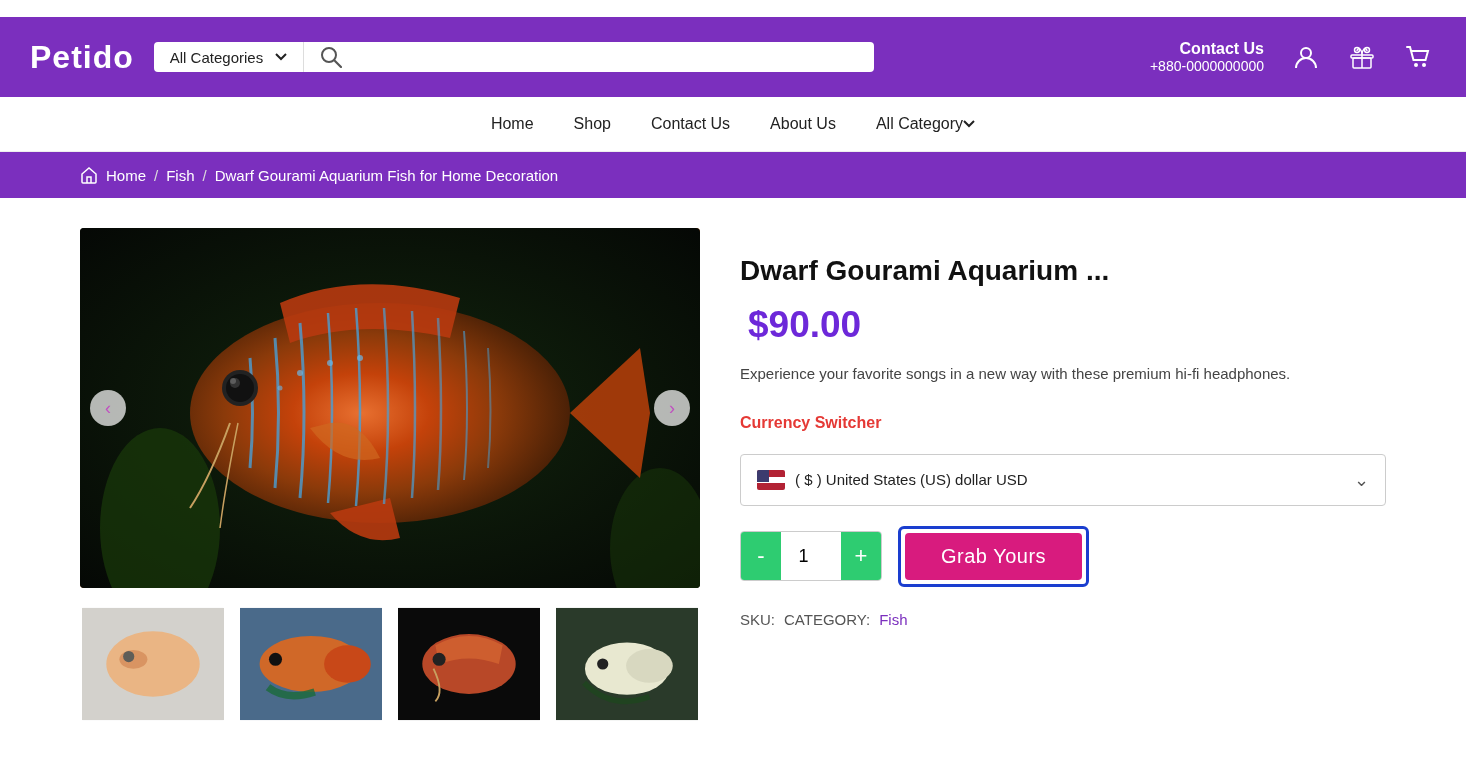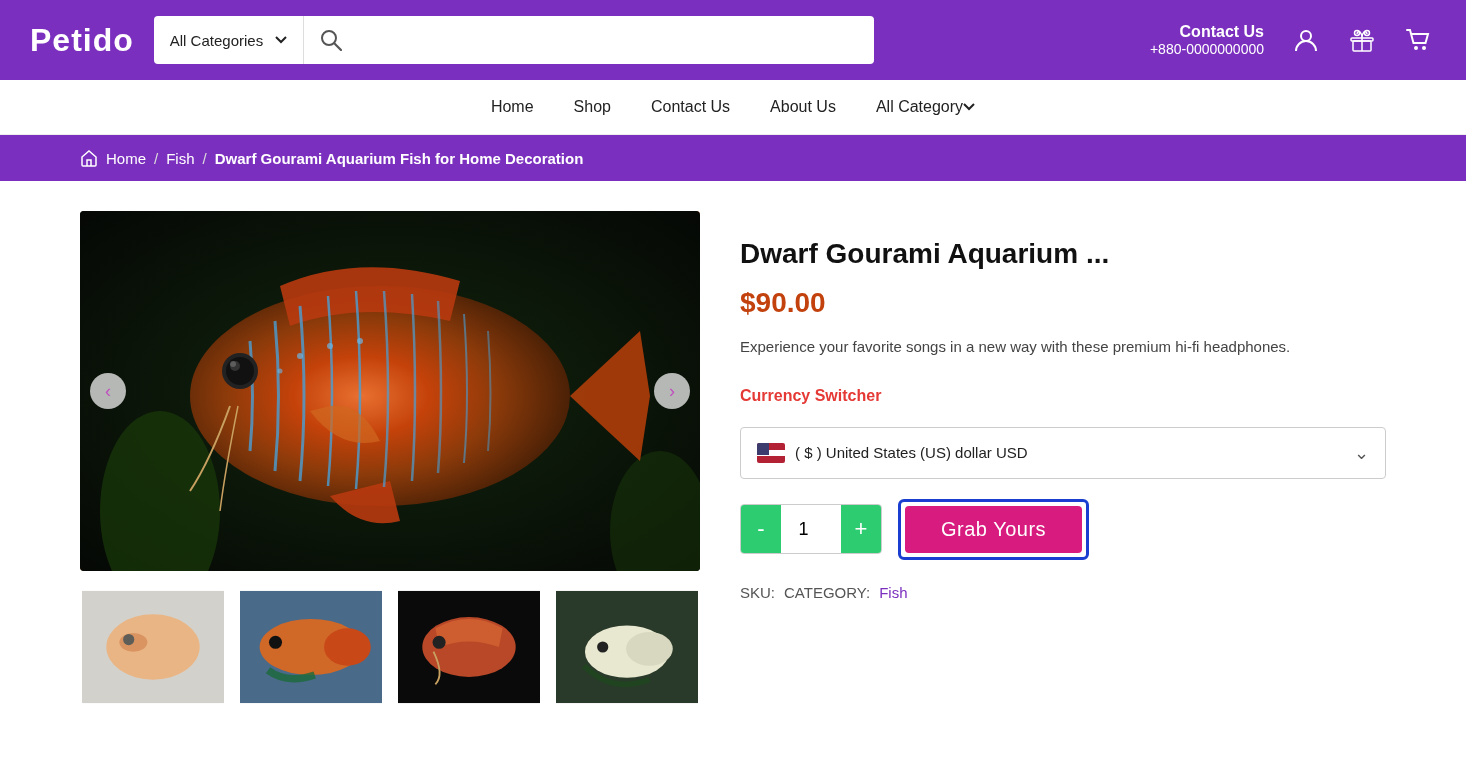--- a/index.html
+++ b/index.html
@@ -6,40 +6,41 @@
     body { font-family: Arial, sans-serif; background: #fff; color: #222; }
 
     
     .header {
       background: #7b2fbe;
       display: flex;
       align-items: center;
       padding: 0 30px;
       height: 80px;
       gap: 20px;
+      margin-top: 17px;
     }
     .logo {
       color: #fff;
       font-size: 32px;
       font-weight: bold;
       letter-spacing: 1px;
       flex-shrink: 0;
       display: flex;
       align-items: center;
       gap: 2px;
     }
     .search-container {
       display: flex;
       align-items: center;
       flex: 1;
       max-width: 720px;
       background: #fff;
       border-radius: 4px;
       overflow: hidden;
-      height: 48px;
+      height: 30px;
     }
     .category-btn {
       display: flex;
       align-items: center;
       gap: 8px;
       padding: 0 16px;
       height: 100%;
       border: none;
       border-right: 1px solid #ddd;
       background: transparent;
@@ -125,21 +126,21 @@
       background: #7b2fbe;
       padding: 14px 80px;
       display: flex;
       align-items: center;
       gap: 8px;
       color: #fff;
       font-size: 15px;
     }
     .breadcrumb-sep { color: #ddd; }
     .breadcrumb-link { color: #fff; cursor: pointer; }
-    .breadcrumb-current { color: #fff; font-weight: 700; }
+    .breadcrumb-current { color: #fff; font-weight: 400; }
 
     
     .main {
       display: flex;
       gap: 40px;
       padding: 30px 80px;
       max-width: 1466px;
     }
 
     
@@ -202,24 +203,25 @@
     }
     .product-title {
       font-size: 28px;
       font-weight: bold;
       color: #111;
       margin-bottom: 16px;
       line-height: 1.2;
       margin-top: 16px;
     }
     .product-price {
-      font-size: 28px;
-      color: #c2410c;
+      font-size: 37px;
+      color: #6d28d9;
       font-weight: bold;
       margin-bottom: 16px;
+      margin-left: 8px;
     }
     .product-desc {
       font-size: 15px;
       color: #444;
       line-height: 1.6;
       margin-bottom: 28px;
     }
     .currency-switcher-label {
       font-size: 16px;
       font-weight: bold;

